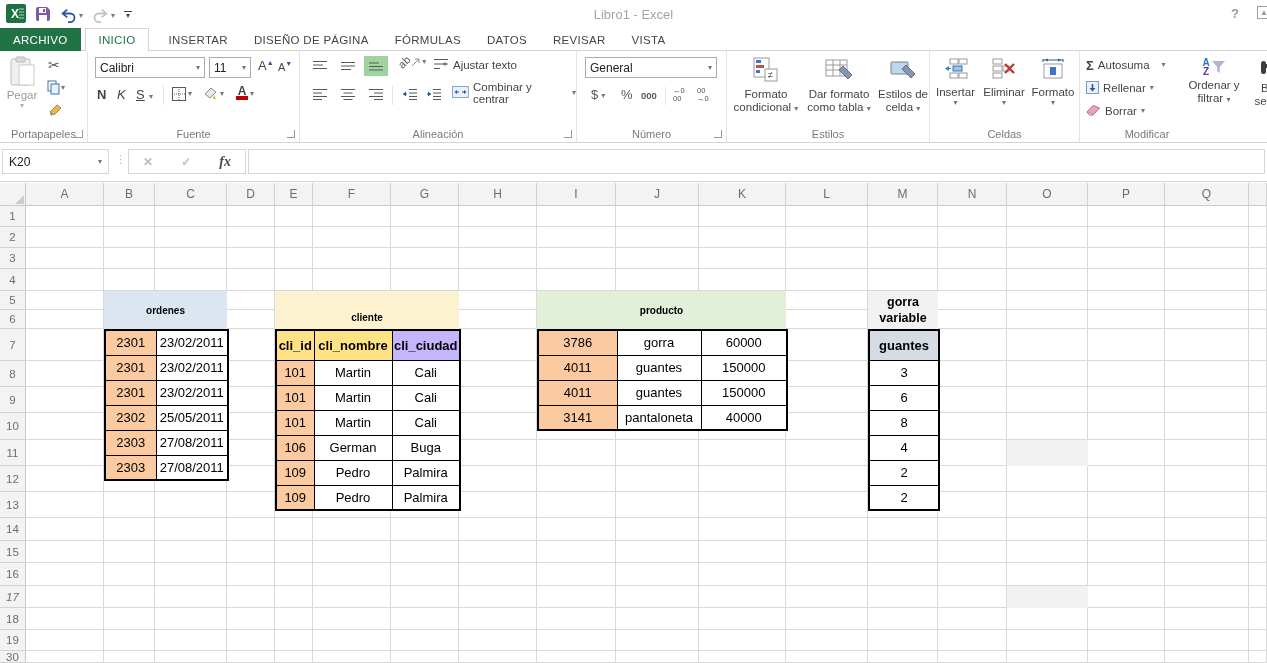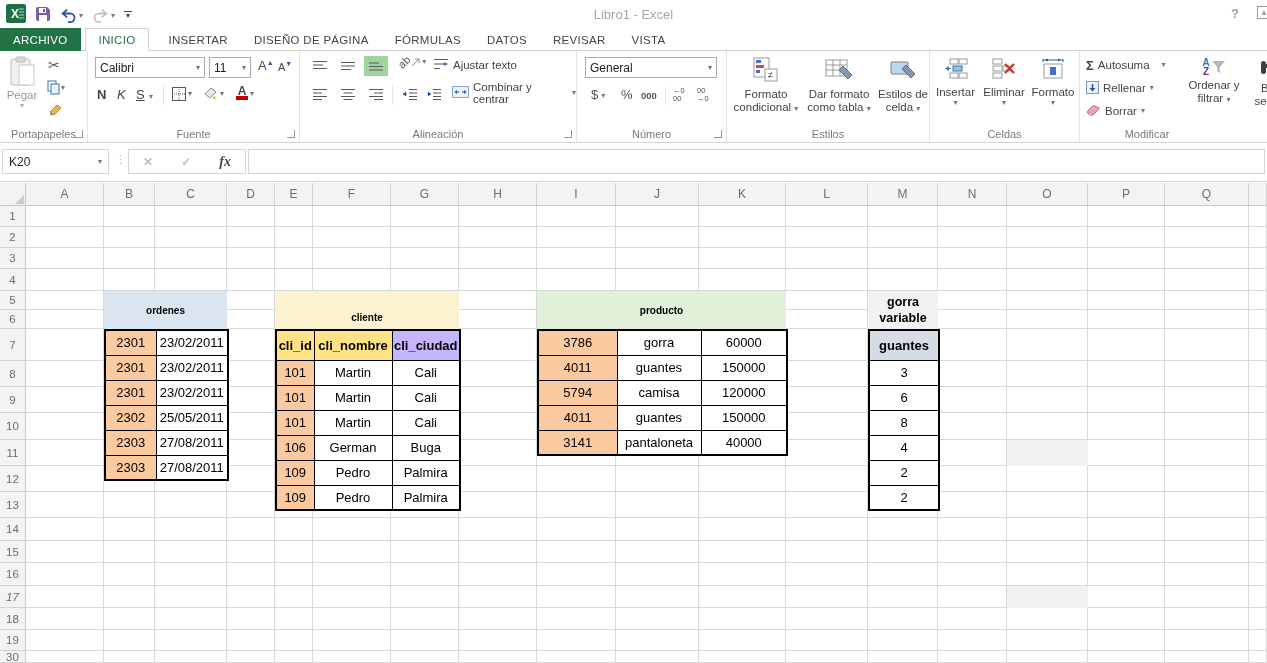--- a/index.html
+++ b/index.html
@@ -596,25 +596,20 @@
             <td class="oc">3786</td>
             <td>gorra</td>
             <td>60000</td>
           </tr>
       <tr>
             <td class="oc">4011</td>
             <td>guantes</td>
             <td>150000</td>
           </tr>
       <tr>
-            <td class="oc">5794</td>
-            <td>camisa</td>
-            <td>120000</td>
-          </tr>
-      <tr>
             <td class="oc">4011</td>
             <td>guantes</td>
             <td>150000</td>
           </tr>
       <tr>
             <td class="oc">3141</td>
             <td>pantaloneta</td>
             <td>40000</td>
           </tr>
     </tbody>

